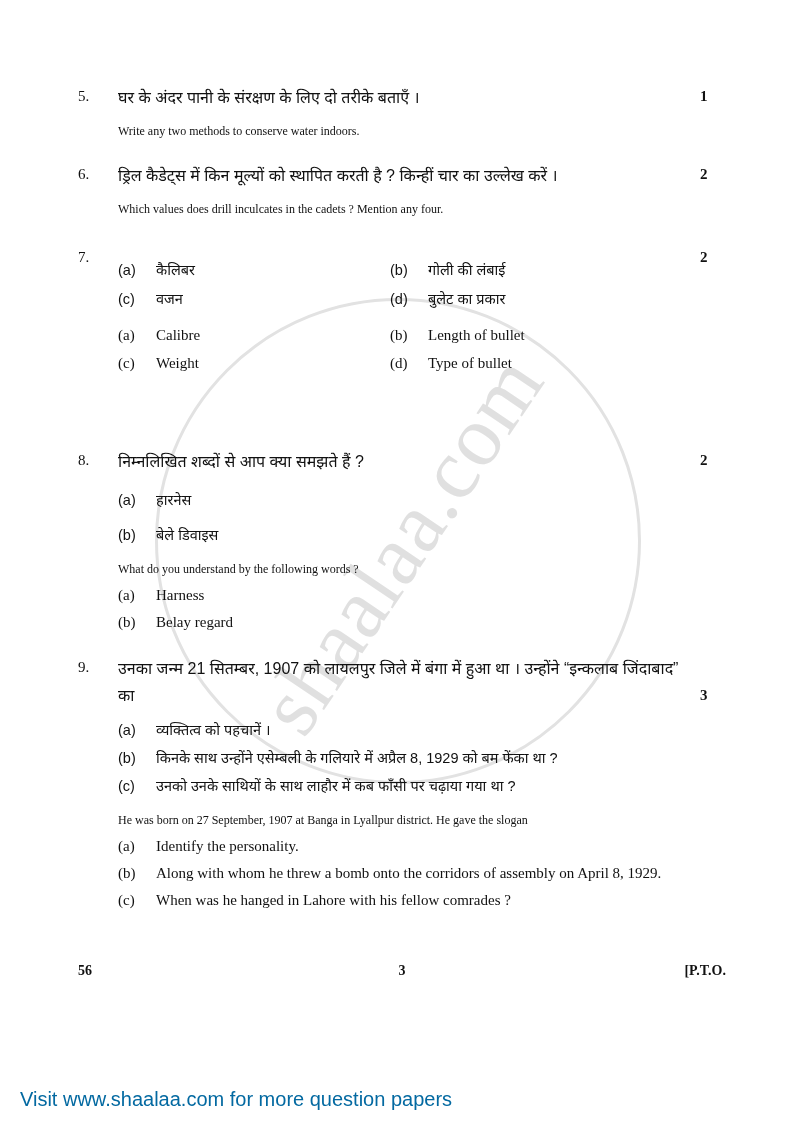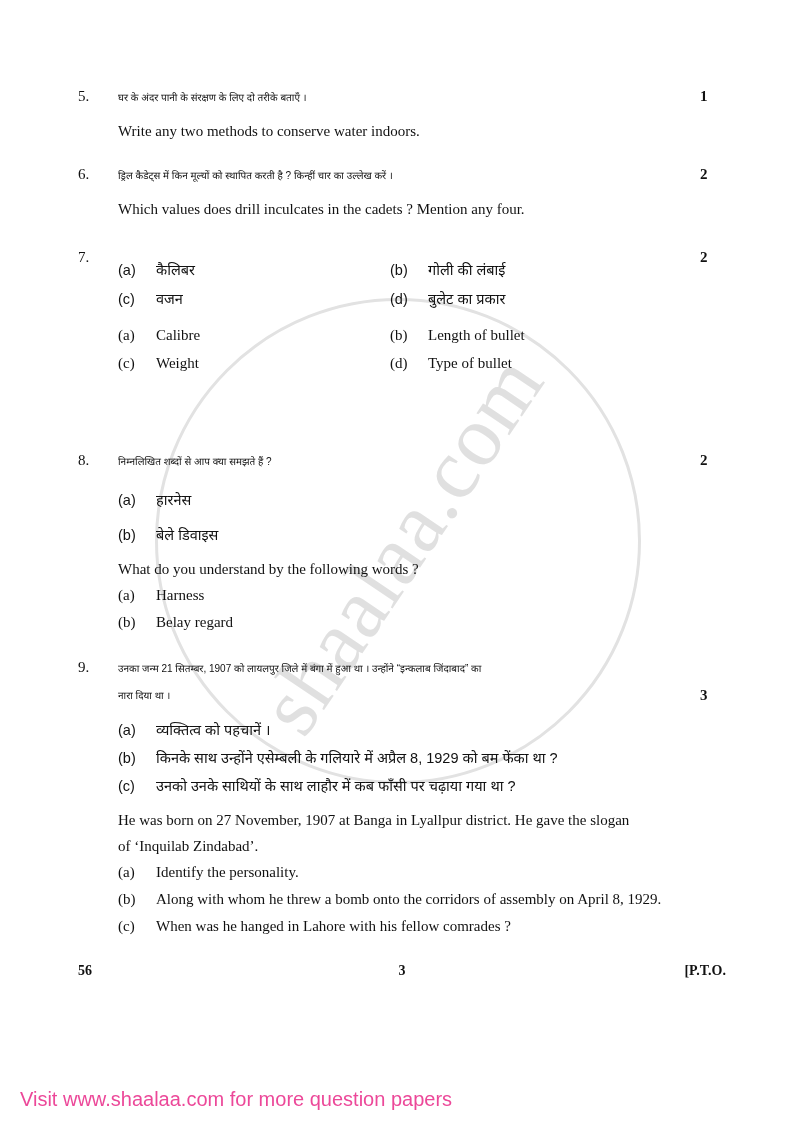--- a/index.html
+++ b/index.html
@@ -86,28 +86,28 @@
     font-size: 15px;
     font-weight: bold;
     line-height: 24px;
   }
   .q-body {
     margin-left: 40px;
     width: 566px;
   }
 
   .line {
-    font-size: 15px;
+    font-size: 12px;
     line-height: 26px;
     margin: 0;
     padding: 0;
   }
   .line.hi {
     font-family: "Liberation Sans", "DejaVu Sans", sans-serif;
-    font-size: 10px;
+    font-size: 16px;
     line-height: 27px;
   }
   .gap-sm { height: 7px; }
   .gap-md { height: 11px; }
 
   
   .sub-row {
     display: flex;
     align-items: flex-start;
     font-size: 15px;
@@ -160,21 +160,21 @@
   #page-footer .f-center { position: absolute; left: 0; top: 0; width: 648px; text-align: center; }
   #page-footer .f-right { position: absolute; right: 0; top: 0; }
 
   
   #site-banner {
     position: absolute;
     left: 20px;
     top: 1088px;
     font-family: "Liberation Sans", "DejaVu Sans", sans-serif;
     font-size: 20px;
-    color: #ec4899;
+    color: #0369a1;
     white-space: nowrap;
   }
 </style>
 </head>
 <body>
 
 <div id="page-sheet">
 
   <div id="watermark">
     <div class="wm-ring"></div>
@@ -278,37 +278,35 @@
           <span class="sub-text">Belay regard</span>
         </div>
       </div>
     </div>
 
     <div class="q-block" style="top:655px;">
       <div class="q-num">9.</div>
       <div class="q-marks" style="top:28px;">3</div>
       <div class="q-body">
         <p class="line hi">उनका जन्म 21 सितम्बर, 1907 को लायलपुर जिले में बंगा में हुआ था । उन्होंने “इन्कलाब जिंदाबाद” का</p>
-        <p class="line hi">नारा दिया था ।</p>
         <div class="gap-sm"></div>
         <div class="sub-row hi">
           <span class="sub-label">(a)</span>
           <span class="sub-text">व्यक्तित्व को पहचानें ।</span>
         </div>
         <div class="sub-row hi">
           <span class="sub-label">(b)</span>
           <span class="sub-text">किनके साथ उन्होंने एसेम्बली के गलियारे में अप्रैल 8, 1929 को बम फेंका था ?</span>
         </div>
         <div class="sub-row hi">
           <span class="sub-label">(c)</span>
           <span class="sub-text">उनको उनके साथियों के साथ लाहौर में कब फाँसी पर चढ़ाया गया था ?</span>
         </div>
         <div class="gap-sm"></div>
-        <p class="line">He was born on 27 November, 1907 at Banga in Lyallpur district. He gave the slogan</p>
-        <p class="line">of ‘Inquilab Zindabad’.</p>
+        <p class="line">He was born on 27 September, 1907 at Banga in Lyallpur district. He gave the slogan</p>
         <div class="sub-row">
           <span class="sub-label">(a)</span>
           <span class="sub-text">Identify the personality.</span>
         </div>
         <div class="sub-row">
           <span class="sub-label">(b)</span>
           <span class="sub-text wrap">Along with whom he threw a bomb onto the corridors of assembly on April 8, 1929.</span>
         </div>
         <div class="sub-row">
           <span class="sub-label">(c)</span>

